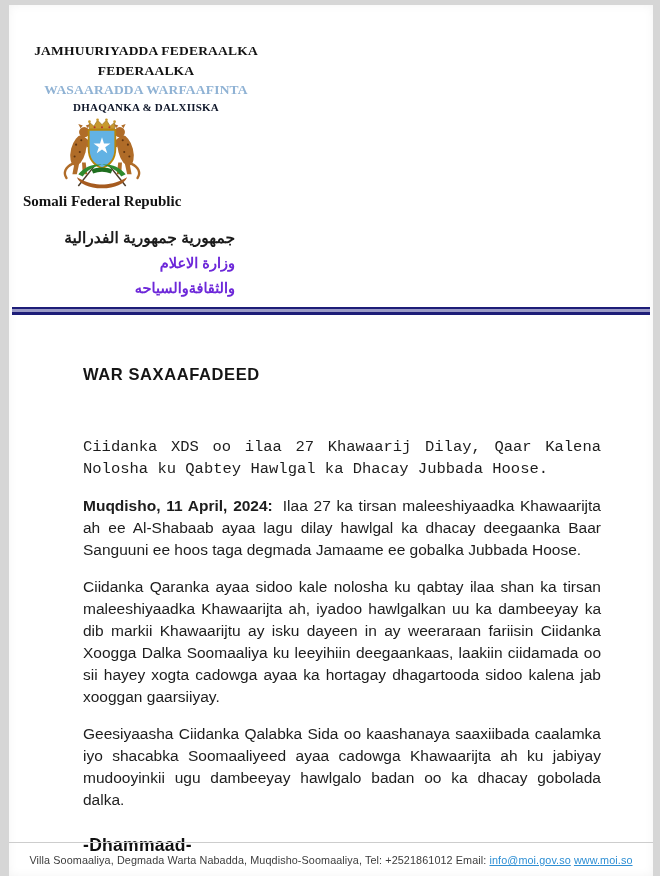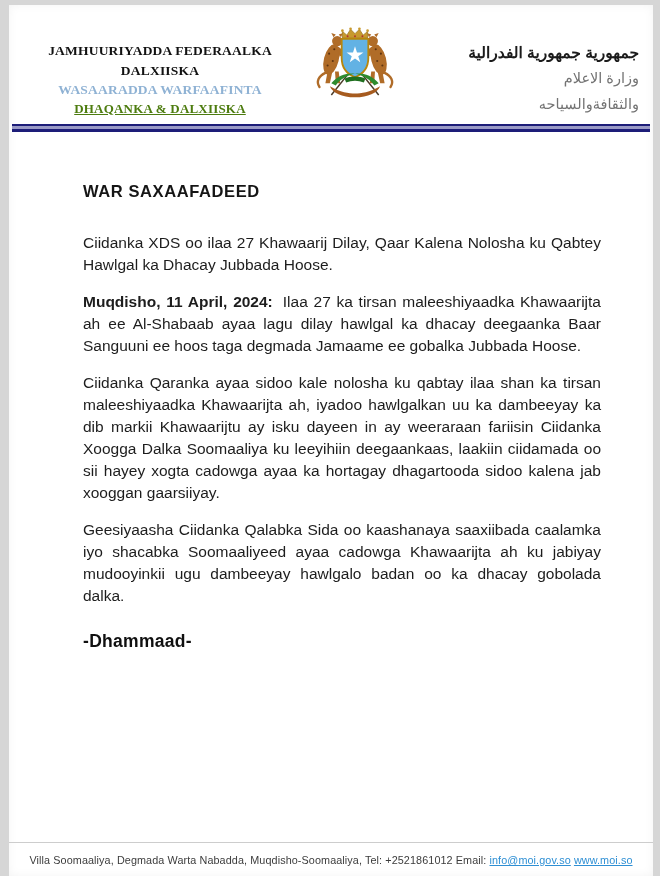--- a/index.html
+++ b/index.html
@@ -9,50 +9,51 @@
     font-family:"Liberation Sans",sans-serif;
   }
   .page{
     position:absolute;left:9px;top:5px;right:7px;bottom:0;
     background:#ffffff;
     box-shadow:inset 0 0 10px rgba(0,0,0,0.05);
   }
   
   .letterhead{
     display:flex;justify-content:space-between;align-items:flex-start;
-    padding:20px 8px 0 28px;
+    padding:20px 8px 0 14px;
+    flex-direction:column;
   }
   .lh-left{width:246px;margin-top:16px;text-align:center;
     font-family:"Liberation Serif",serif;font-weight:bold;line-height:1.45;}
   .lh-black{font-size:13.5px;color:#121212;letter-spacing:.2px;}
   .lh-blue-light{font-size:13.5px;color:#8fb2d4;letter-spacing:.2px;}
-  .lh-blue{font-size:13px;color:#4d7c0f;letter-spacing:.2px;text-decoration:underline;}
+  .lh-blue{font-size:11px;color:#0f172a;letter-spacing:.2px;}
   .lh-center{flex:1;text-align:center;margin-top:2px;}
   .lh-center svg{display:block;margin:0 auto;}
   .sfr{font-family:"Liberation Serif",serif;font-weight:bold;font-size:15px;color:#141414;margin-top:1px;}
   .ministry{font-family:"Liberation Serif",serif;font-size:13.5px;color:#2e7fb5;margin-top:1px;}
   .lh-right{width:212px;margin-top:14px;text-align:right;direction:rtl;
     padding-right:6px;line-height:1.75;}
   .ar-black{font-size:15.5px;font-weight:bold;color:#1b1b1b;}
-  .ar-blue{font-size:14.5px;font-weight:normal;color:#737373;}
+  .ar-blue{font-size:14.5px;font-weight:bold;color:#6d28d9;}
   .divider{
     margin:5px 3px 0 3px;height:3px;background:#9a9ac6;
     border-top:2px solid #1d1d78;border-bottom:3px solid #1d1d78;
   }
   
   .content{padding:0 52px 0 74px;}
   .doc-title{
     margin:50px 0 0 0;text-align:left;
     font-size:16.5px;font-weight:bold;letter-spacing:.6px;color:#151515;
   }
   .para{
     font-size:15.5px;line-height:22px;text-align:justify;
     color:#1d1d1d;margin:0 0 15px 0;
   }
-  .para.lead{margin-top:31px;}
+  .para.lead{margin-top:52px;font-family:Liberation Mono, monospace;}
   .dateline{margin-right:10px;}
   .closing{
     font-weight:bold;font-size:17.5px;
     letter-spacing:.3px;color:#101010;margin-top:24px;
   }
   
   .footer{position:absolute;left:0;right:0;bottom:0;}
   .footer-rule{border-top:1px solid #cdcdcd;height:0;}
   .footer-text{
     text-align:center;font-size:10.8px;color:#3c3c3c;
@@ -61,21 +62,21 @@
   .flink{color:#2e8fd4;text-decoration:underline;}
 </style>
 </head>
 <body>
 
 <div class="page">
 
   <div class="letterhead">
     <div class="lh-left">
       <div class="lh-black">JAMHUURIYADDA FEDERAALKA</div>
-      <div class="lh-black">DALXIISKA</div>
+      <div class="lh-black">FEDERAALKA</div>
       <div class="lh-blue-light">WASAARADDA WARFAAFINTA</div>
       <div class="lh-blue">DHAQANKA &amp; DALXIISKA</div>
     </div>
 
     <div class="lh-center">
       <svg width="104" height="74" viewBox="0 0 140 100" aria-hidden="true">
 
         <line x1="38" y1="92" x2="62" y2="62" stroke="#4a3a28" stroke-width="2"></line>
         <line x1="102" y1="92" x2="78" y2="62" stroke="#4a3a28" stroke-width="2"></line>
 
@@ -127,20 +128,21 @@
 
         <g>
           <path d="M38,76 C46,66 58,62 70,63 C60,66 50,70 44,79 Z" fill="#2e8b2e"></path>
           <path d="M102,76 C94,66 82,62 70,63 C80,66 90,70 96,79 Z" fill="#2e8b2e"></path>
           <path d="M56,70 C62,66 78,66 84,70 L82,75 C74,72 66,72 58,75 Z" fill="#1f6f1f"></path>
         </g>
         <g>
           <path d="M36,80 C50,88 62,90 70,90 C78,90 90,88 104,80 C100,89 88,95 70,95 C52,95 40,89 36,80 Z" fill="#a65b1f"></path>
         </g>
       </svg>
+      <div class="sfr">Somali Federal Republic</div>
     </div>
 
     <div class="lh-right">
       <div class="ar-black">جمهورية جمهورية الفدرالية</div>
       <div class="ar-blue">وزارة الاعلام</div>
       <div class="ar-blue">والثقافةوالسياحه</div>
     </div>
   </div>
 
   <div class="divider"></div>

